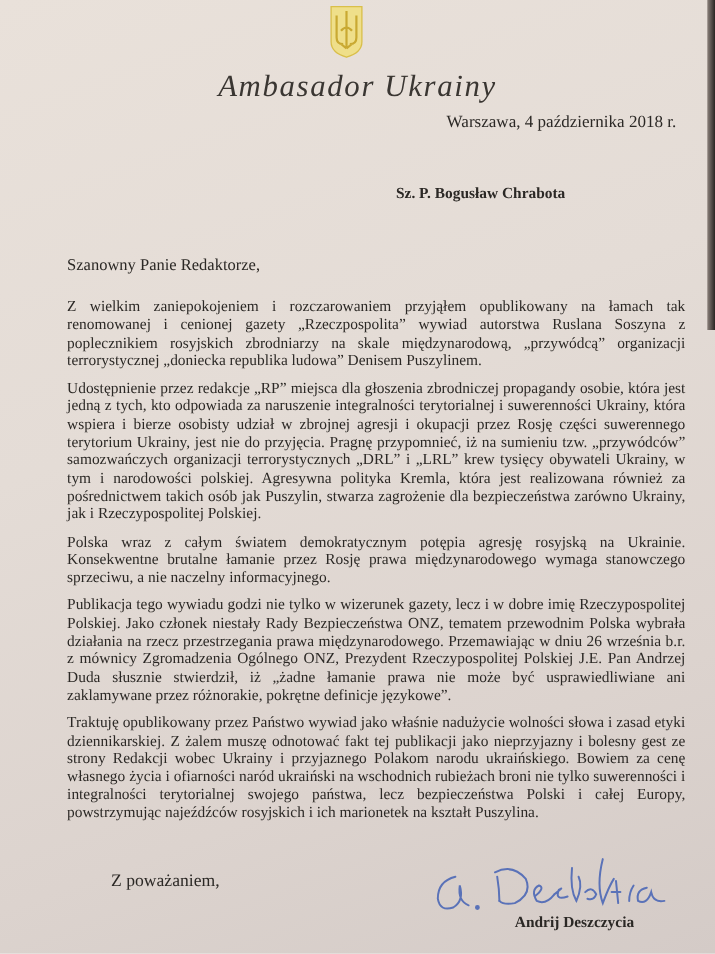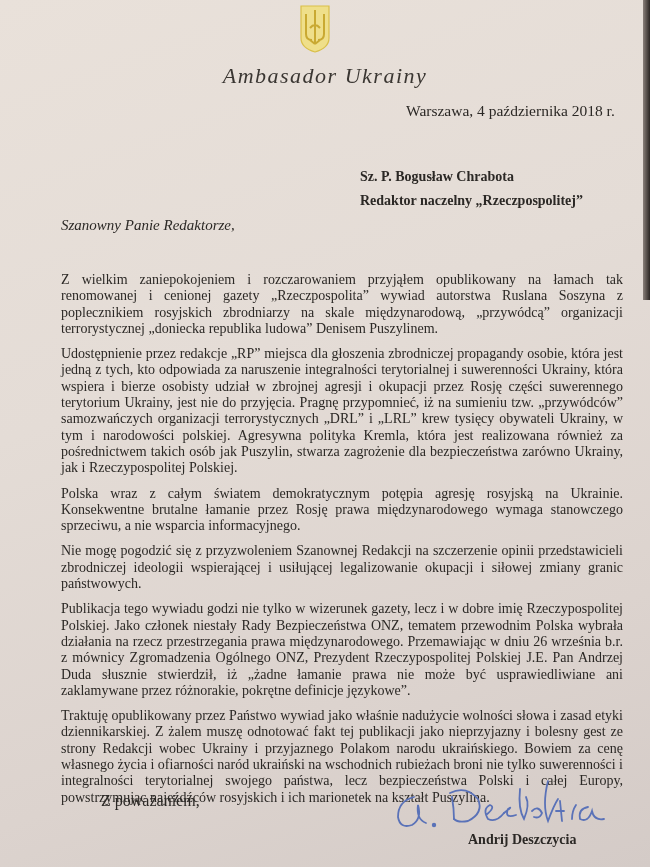--- a/index.html
+++ b/index.html
@@ -13,30 +13,30 @@
     .edge-shadow {
       position: absolute; right: 0; top: 0; width: 7px; height: 300px;
       background: linear-gradient(to right, #8a807a, #2a2522);
     }
     .crest {
       position: absolute; left: 298px; top: 4px; width: 34px; height: 50px;
     }
     .letterhead {
       position: absolute; left: 0; width: 650px; top: 63px; text-align: center;
       font-family: "Liberation Serif", "DejaVu Serif", serif;
-      font-style: italic; font-size: 22px; letter-spacing: 1.5px; color: #3a3632;
+      font-style: italic; font-size: 28px; letter-spacing: 1.5px; color: #3a3632;
     }
     .date {
       position: absolute; left: 406px; top: 102px; font-size: 15.5px;
     }
     .addressee {
       position: absolute; left: 360px; top: 165px; font-weight: bold; font-size: 14px; line-height: 24px;
     }
     .salutation {
-      position: absolute; left: 61px; top: 217px; font-style: italic; font-size: 15px;
+      position: absolute; left: 61px; top: 233px; font-size: 15px;
     }
     .body {
       position: absolute; left: 61px; top: 256px; width: 562px;
       font-size: 14px; line-height: 16.3px; margin-top: 16px;
     }
     .body p { margin: 0 0 9px 0; text-align: justify; }
     .closing {
       position: absolute; left: 101px; top: 792px; font-weight: normal; font-size: 16px;
     }
     .signature {
@@ -55,30 +55,28 @@
   <path d="M3 2 H31 V34 Q31 44 17 48 Q3 44 3 34 Z" fill="#efdf8a" stroke="#d9bf4a" stroke-width="1.2"></path>
   <path d="M17 6 V40 M17 40 L12 36 M17 40 L22 36 M8 10 V30 Q8 36 14 36 M26 10 V30 Q26 36 20 36 M12 24 Q17 18 22 24" fill="none" stroke="#c9a932" stroke-width="2"></path>
 </svg>
 
 <div class="letterhead">Ambasador Ukrainy</div>
 
 <div class="date">Warszawa, 4 października 2018 r.</div>
 
 <div class="addressee">
   <div>Sz. P. Bogusław Chrabota</div>
-  <div>Redaktor naczelny „Rzeczpospolitej”</div>
 </div>
 
 <div class="salutation">Szanowny Panie Redaktorze,</div>
 
 <div class="body">
   <p>Z wielkim zaniepokojeniem i rozczarowaniem przyjąłem opublikowany na łamach tak renomowanej i cenionej gazety „Rzeczpospolita” wywiad autorstwa Ruslana Soszyna z poplecznikiem rosyjskich zbrodniarzy na skale międzynarodową, „przywódcą” organizacji terrorystycznej „doniecka republika ludowa” Denisem Puszylinem.</p>
   <p>Udostępnienie przez redakcje „RP” miejsca dla głoszenia zbrodniczej propagandy osobie, która jest jedną z tych, kto odpowiada za naruszenie integralności terytorialnej i suwerenności Ukrainy, która wspiera i bierze osobisty udział w zbrojnej agresji i okupacji przez Rosję części suwerennego terytorium Ukrainy, jest nie do przyjęcia. Pragnę przypomnieć, iż na sumieniu tzw. „przywódców” samozwańczych organizacji terrorystycznych „DRL” i „LRL” krew tysięcy obywateli Ukrainy, w tym i narodowości polskiej. Agresywna polityka Kremla, która jest realizowana również za pośrednictwem takich osób jak Puszylin, stwarza zagrożenie dla bezpieczeństwa zarówno Ukrainy, jak i Rzeczypospolitej Polskiej.</p>
-  <p>Polska wraz z całym światem demokratycznym potępia agresję rosyjską na Ukrainie. Konsekwentne brutalne łamanie przez Rosję prawa międzynarodowego wymaga stanowczego sprzeciwu, a nie wsparcia informacyjnego.</p>
-  <p>Nie mogę pogodzić się z przyzwoleniem Szanownej Redakcji na szczerzenie opinii przedstawicieli zbrodniczej ideologii wspierającej i usiłującej legalizowanie okupacji i siłowej zmiany granic państwowych.</p>
+  <p>Polska wraz z całym światem demokratycznym potępia agresję rosyjską na Ukrainie. Konsekwentne brutalne łamanie przez Rosję prawa międzynarodowego wymaga stanowczego sprzeciwu, a nie naczelny informacyjnego.</p>
   <p>Publikacja tego wywiadu godzi nie tylko w wizerunek gazety, lecz i w dobre imię Rzeczypospolitej Polskiej. Jako członek niestały Rady Bezpieczeństwa ONZ, tematem przewodnim Polska wybrała działania na rzecz przestrzegania prawa międzynarodowego. Przemawiając w dniu 26 września b.r. z mównicy Zgromadzenia Ogólnego ONZ, Prezydent Rzeczypospolitej Polskiej J.E. Pan Andrzej Duda słusznie stwierdził, iż „żadne łamanie prawa nie może być usprawiedliwiane ani zaklamywane przez różnorakie, pokrętne definicje językowe”.</p>
   <p>Traktuję opublikowany przez Państwo wywiad jako właśnie nadużycie wolności słowa i zasad etyki dziennikarskiej. Z żalem muszę odnotować fakt tej publikacji jako nieprzyjazny i bolesny gest ze strony Redakcji wobec Ukrainy i przyjaznego Polakom narodu ukraińskiego. Bowiem za cenę własnego życia i ofiarności naród ukraiński na wschodnich rubieżach broni nie tylko suwerenności i integralności terytorialnej swojego państwa, lecz bezpieczeństwa Polski i całej Europy, powstrzymując najeźdźców rosyjskich i ich marionetek na kształt Puszylina.</p>
 </div>
 
 <div class="closing">Z poważaniem,</div>
 
 <svg class="signature" viewBox="0 0 220 60">
   <g fill="none" stroke="#5a72b8" stroke-width="1.8" stroke-linecap="round">
     <path d="M22 22 Q6 26 6 42 Q8 54 20 50 Q30 44 26 30 Q24 44 34 48"></path>
     <circle cx="42" cy="50" r="1.3" fill="#5a72b8"></circle>

